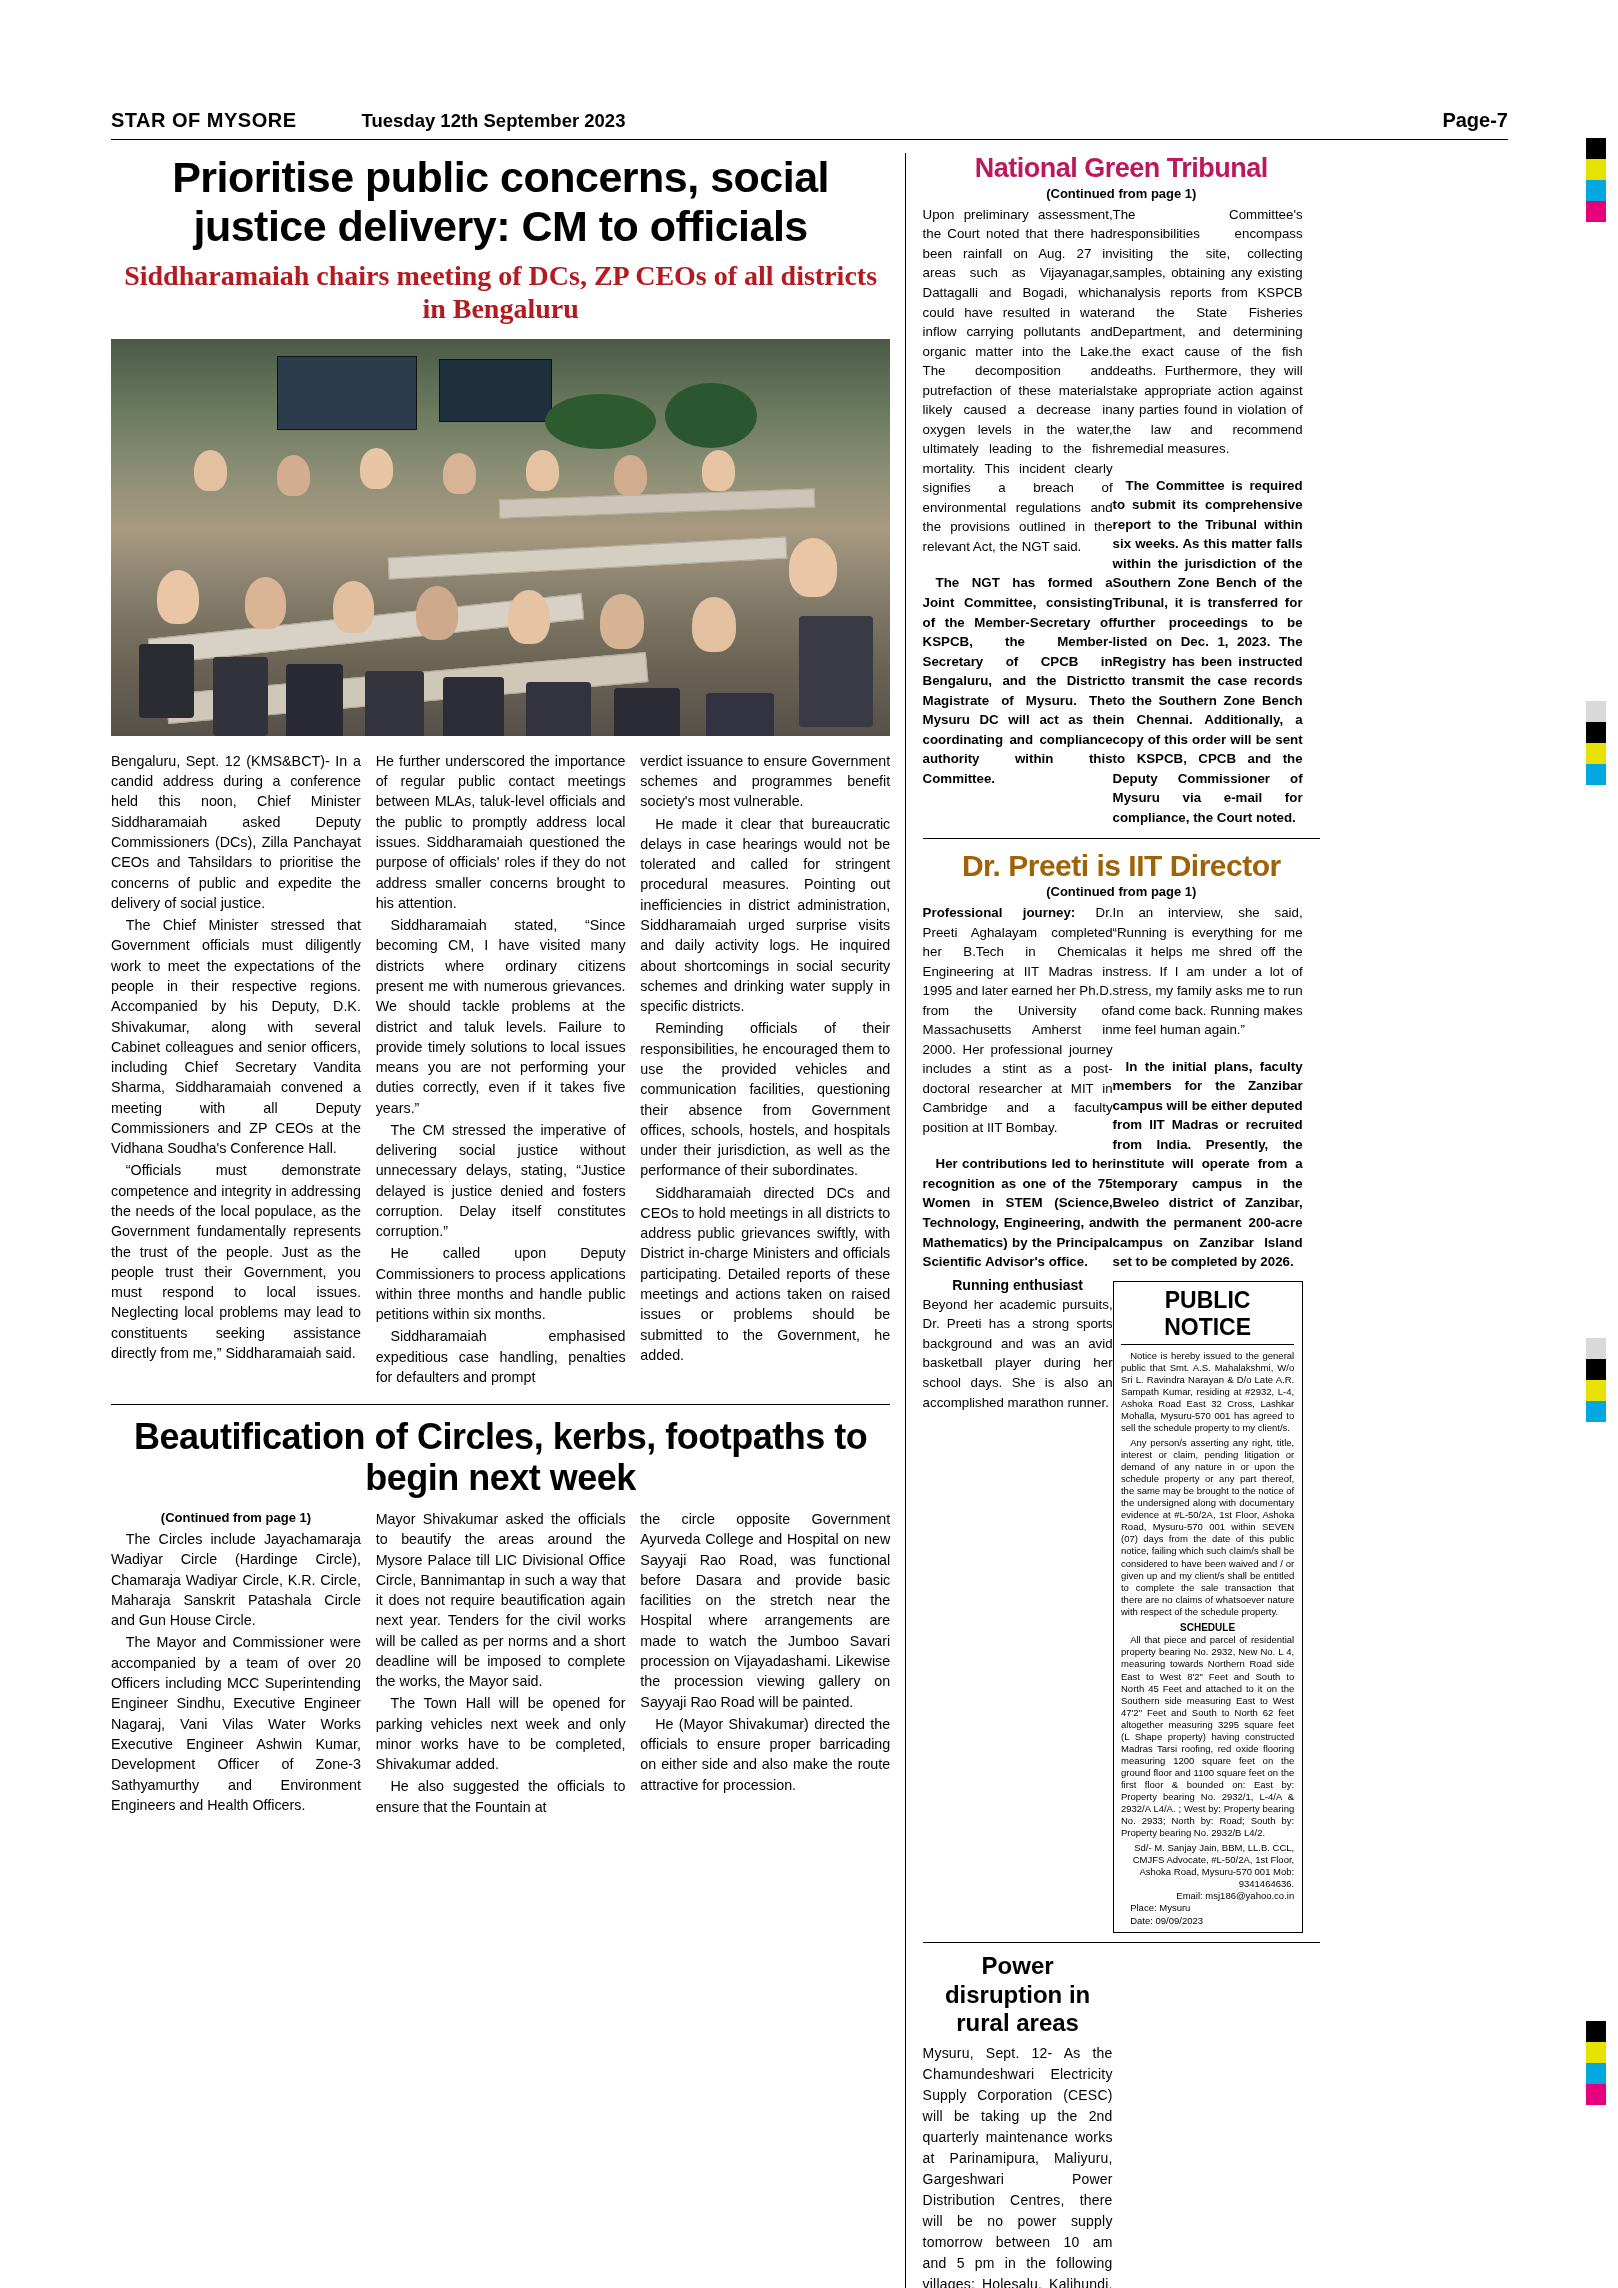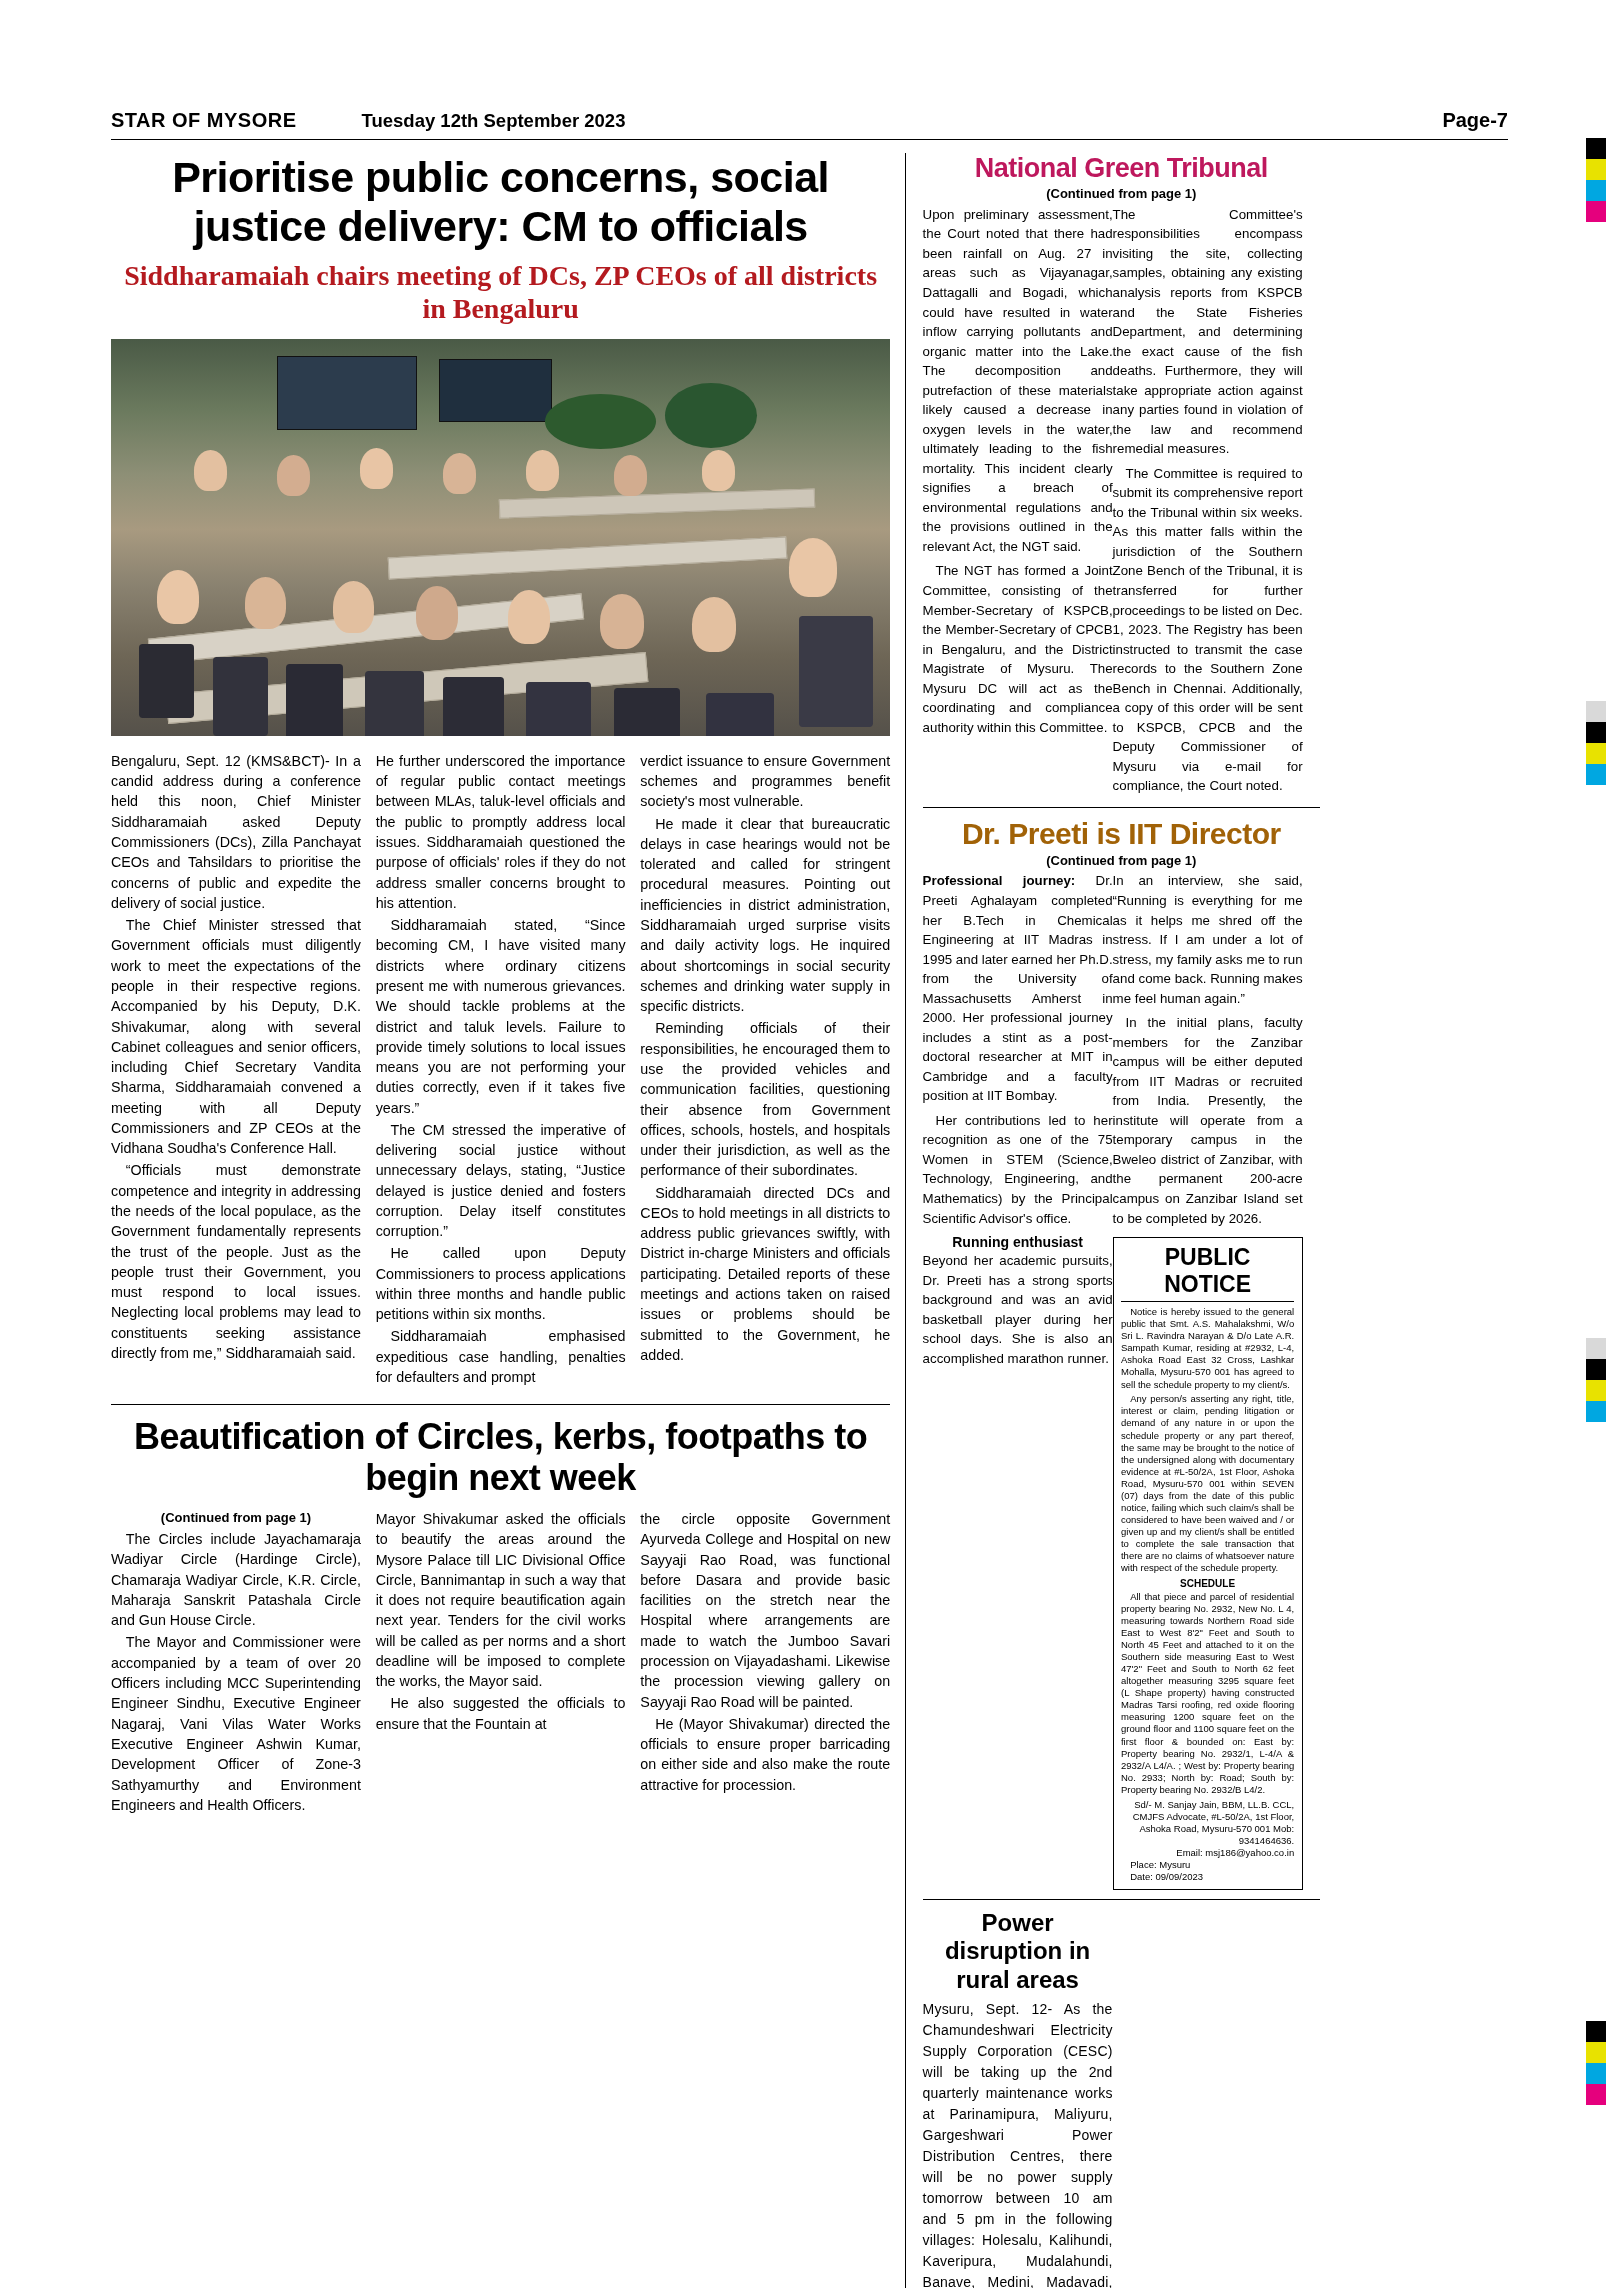--- a/index.html
+++ b/index.html
@@ -45,21 +45,21 @@
   
   h2.rhead {
     font-size:27px; font-weight:bold; color:#be185d; text-align:center; margin:0 0 1.8px 0; letter-spacing:-0.5px;
   }
   h2.rhead.black { color:#a16207; font-size:30px; }
   .contd { font-size:13px; font-weight:bold; text-align:center; margin:0 0 3.7px 0; }
   .r2col { display:flex; }
   .rcol { width:190px; }
   p.rtxt { font-size:13.3px; line-height:1.47; text-align:justify; margin:0; text-indent:13px; }
   p.rtxt.first { text-indent:0; }
-  p.rtxt + p.rtxt { margin-top:5px; }
+  p.rtxt + p.rtxt { margin-top:17px;font-weight:bold; }
   .rule { border-top:0.9px solid #000; margin:11px 0 9.2px 0; }
 
   .bold-lead { font-weight:bold; }
   .center-bold { font-weight:bold; text-align:center; font-size:14px; margin:5.5px 0 1.8px; }
 
   
   .sec2 { margin-top:16.6px; border-top:0.9px solid #000; padding-top:11px; }
   h2.head2 { font-size:36px; font-weight:bold; text-align:center; line-height:1.14; margin:0 0 11px 0; letter-spacing:-0.5px; }
 
   
@@ -184,20 +184,21 @@
       <div class="sec2">
         <h2 class="head2">Beautification of Circles, kerbs, footpaths to begin next week</h2>
         <div class="body-3col" style="margin-top:3.7px;">
           <div class="bcol">
             <p class="txt first" style="text-align:center; font-weight:bold; font-size:13px;">(Continued from page 1)</p>
             <p class="txt">The Circles include Jayachamaraja Wadiyar Circle (Hardinge Circle), Chamaraja Wadiyar Circle, K.R. Circle, Maharaja Sanskrit Patashala Circle and Gun House Circle.</p>
             <p class="txt">The Mayor and Commissioner were accompanied by a team of over 20 Officers including MCC Superintending Engineer Sindhu, Executive Engineer Nagaraj, Vani Vilas Water Works Executive Engineer Ashwin Kumar, Development Officer of Zone-3 Sathyamurthy and Environment Engineers and Health Officers.</p>
           </div>
           <div class="bcol">
             <p class="txt first">Mayor Shivakumar asked the officials to beautify the areas around the Mysore Palace till LIC Divisional Office Circle, Bannimantap in such a way that it does not require beautification again next year. Tenders for the civil works will be called as per norms and a short deadline will be imposed to complete the works, the Mayor said.</p>
+            <p class="txt">The Town Hall will be opened for parking vehicles next week and only minor works have to be completed, Shivakumar added.</p>
             <p class="txt">He also suggested the officials to ensure that the Fountain at</p>
           </div>
           <div class="bcol">
             <p class="txt first">the circle opposite Government Ayurveda College and Hospital on new Sayyaji Rao Road, was functional before Dasara and provide basic facilities on the stretch near the Hospital where arrangements are made to watch the Jumboo Savari procession on Vijayadashami. Likewise the procession viewing gallery on Sayyaji Rao Road will be painted.</p>
             <p class="txt">He (Mayor Shivakumar) directed the officials to ensure proper barricading on either side and also make the route attractive for procession.</p>
           </div>
         </div>
       </div>
 
     </div>

